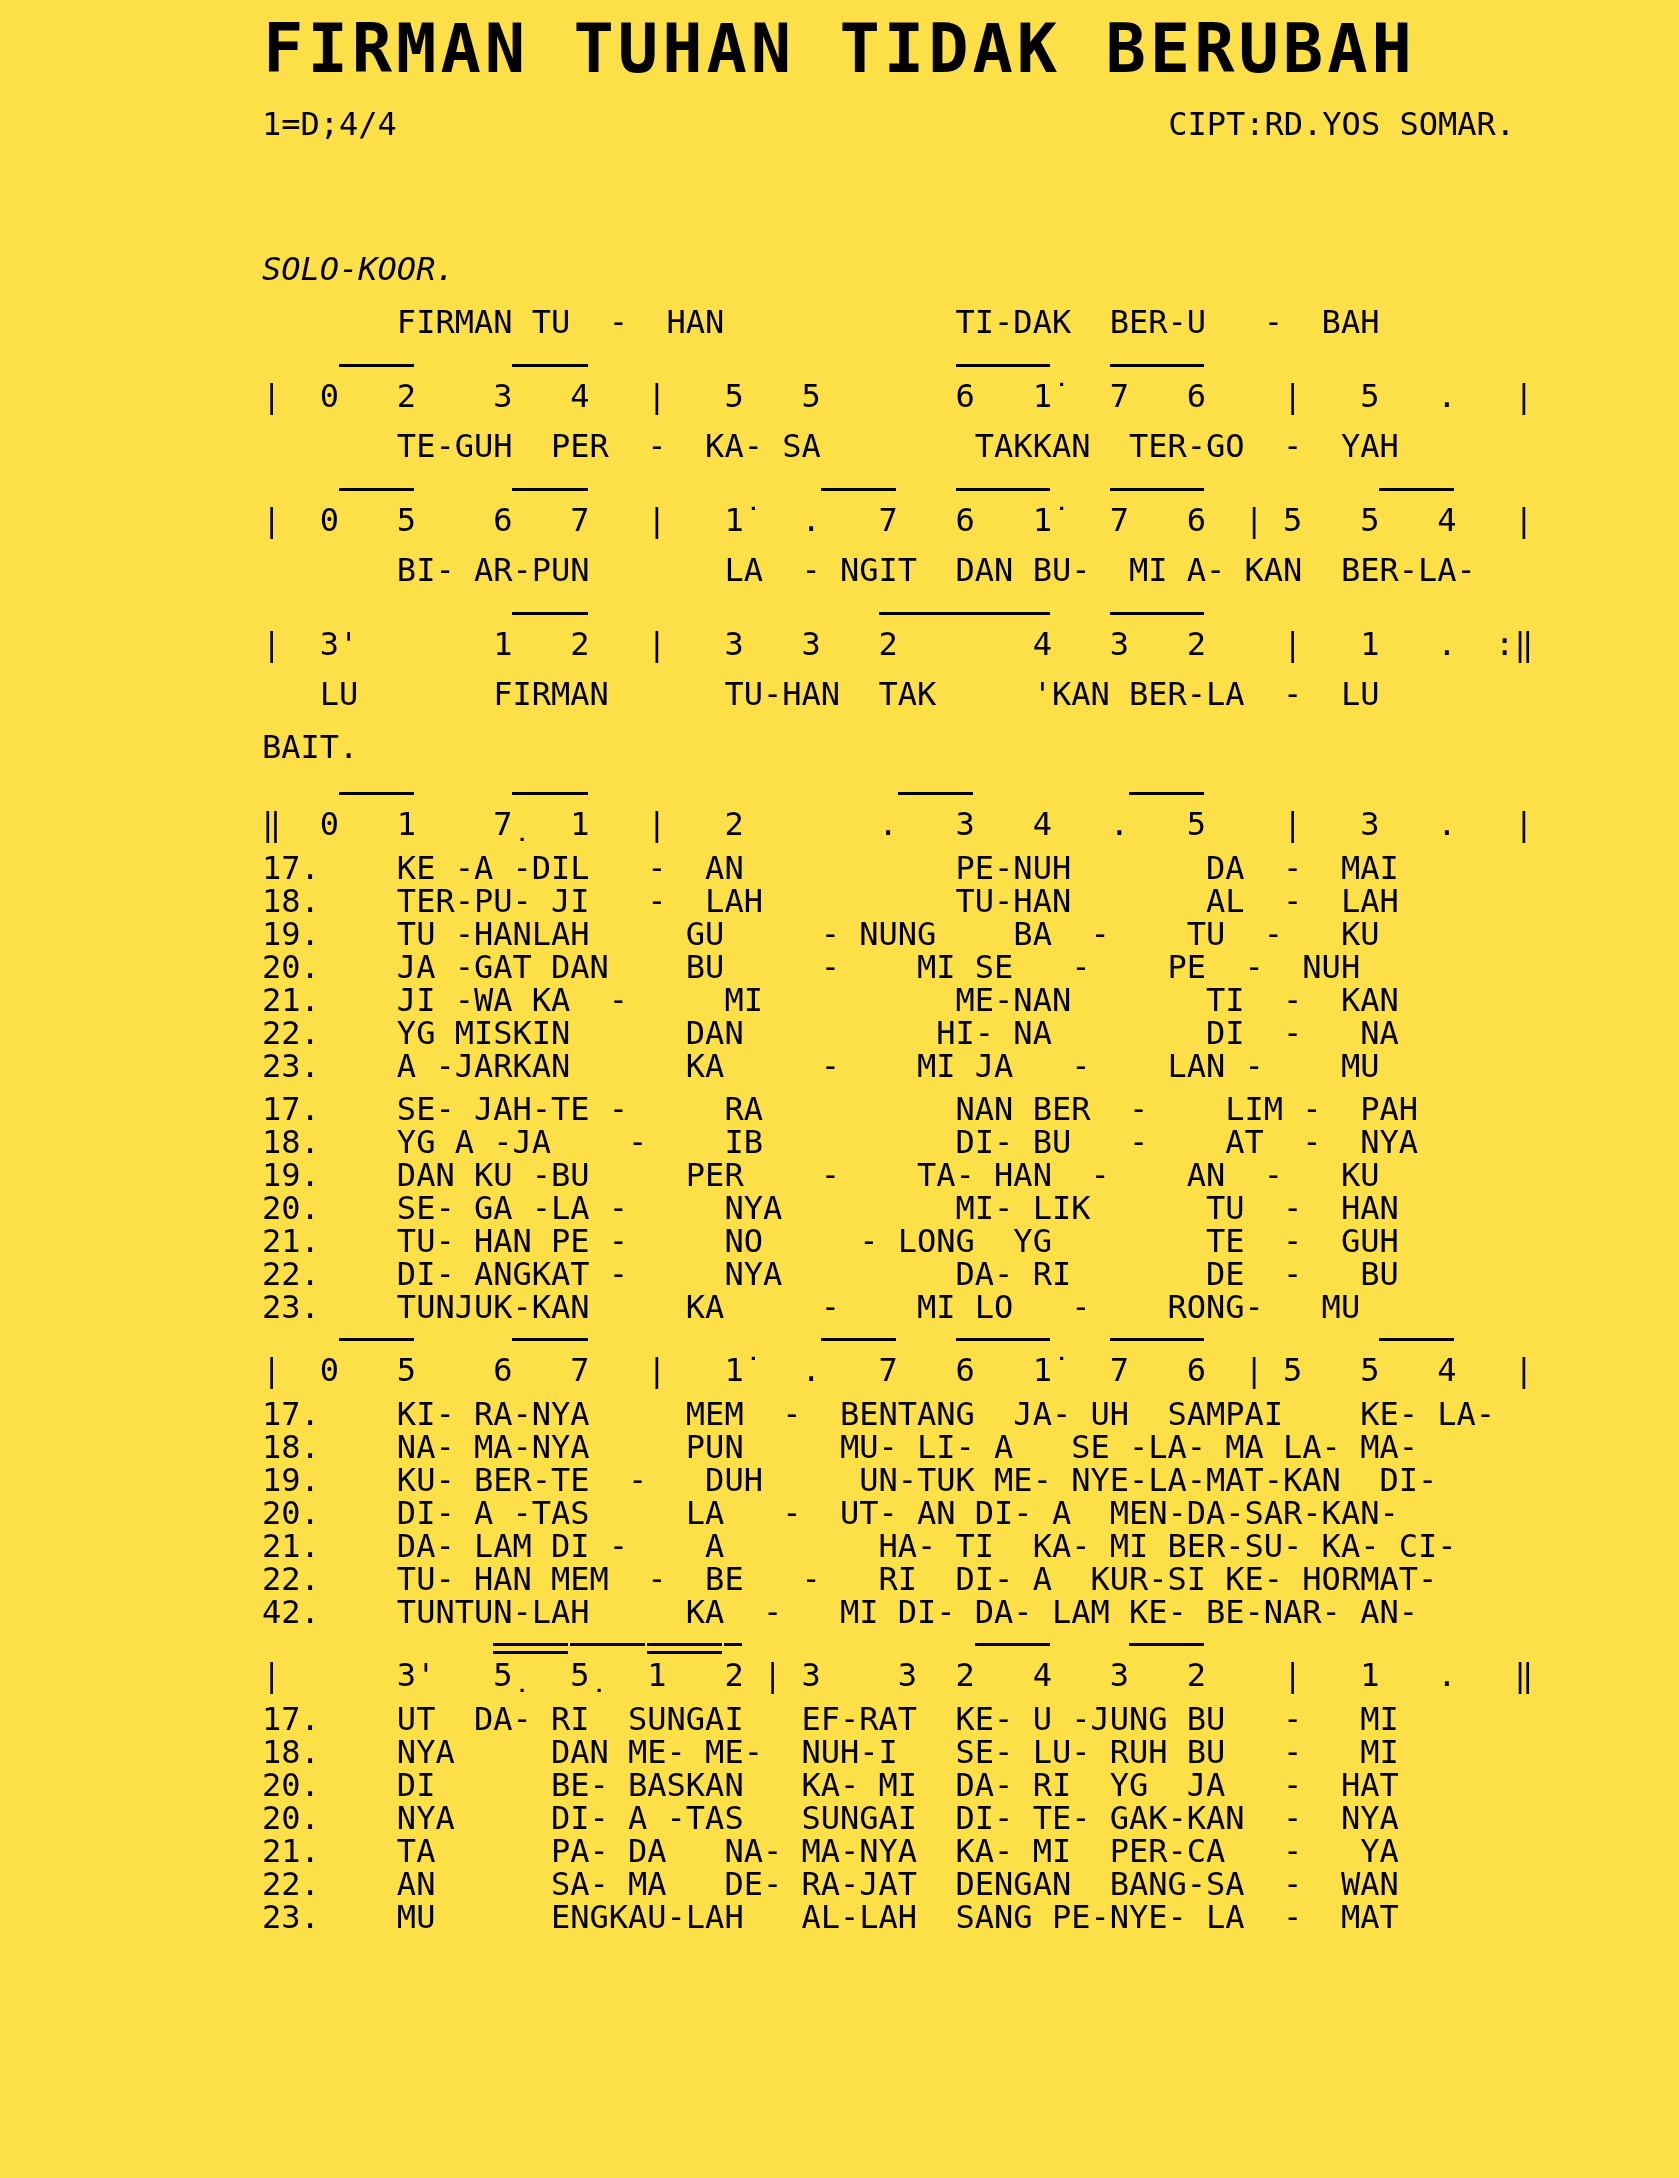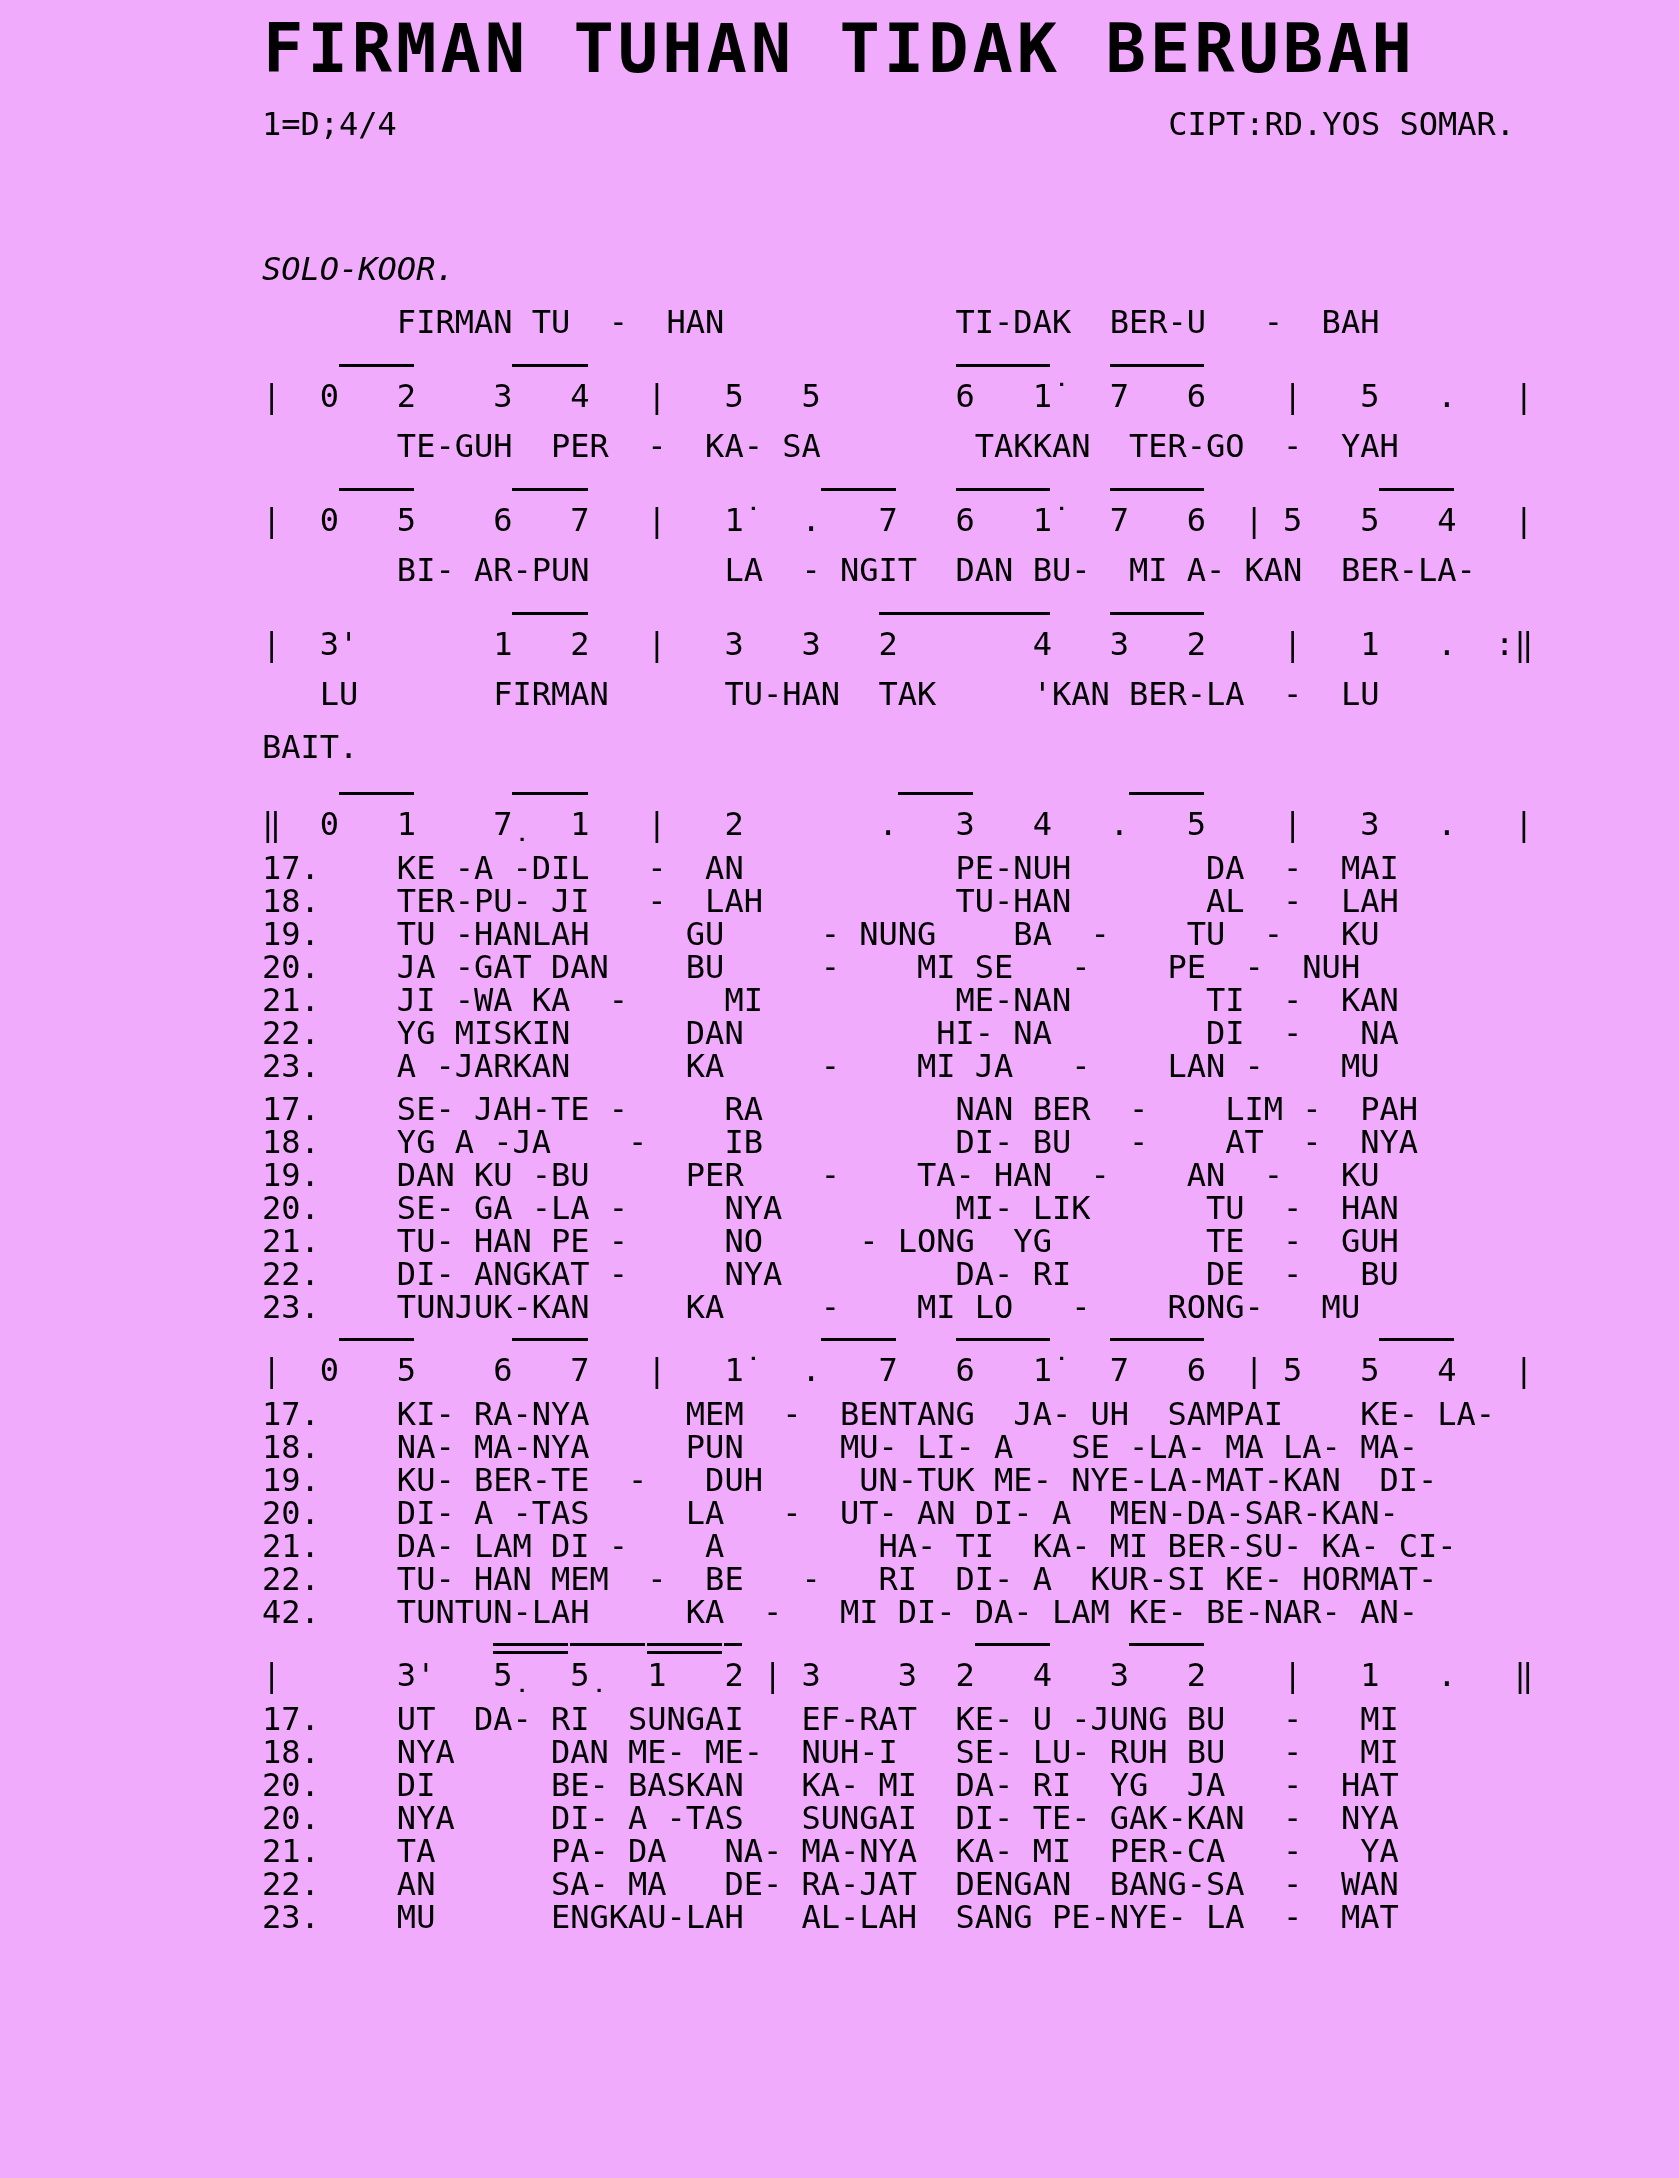--- a/index.html
+++ b/index.html
@@ -1,17 +1,17 @@
 <!DOCTYPE html>
 <html><head>
 <meta charset="utf-8">
 <style>
   html,body{margin:0;padding:0;background:#e8e8e8;}
   .page{
-    width:1679px;height:2178px;margin:0 auto;background:#f0abfc;color:#000000;
+    width:1679px;height:2178px;margin:0 auto;background:#fde047;color:#000000;
     font-family:"DejaVu Sans Mono","DejaVu Sans",monospace;
     overflow:hidden;position:relative;box-sizing:border-box;
   }
   .title{
     font-weight:bold;font-size:67px;line-height:79px;letter-spacing:4px;
     text-align:center;padding-top:10px;white-space:pre;
   }
   .meta-row{
     display:flex;justify-content:space-between;align-items:flex-end;
     padding:16px 164px 0 262px;font-size:32px;line-height:38px;white-space:pre;

